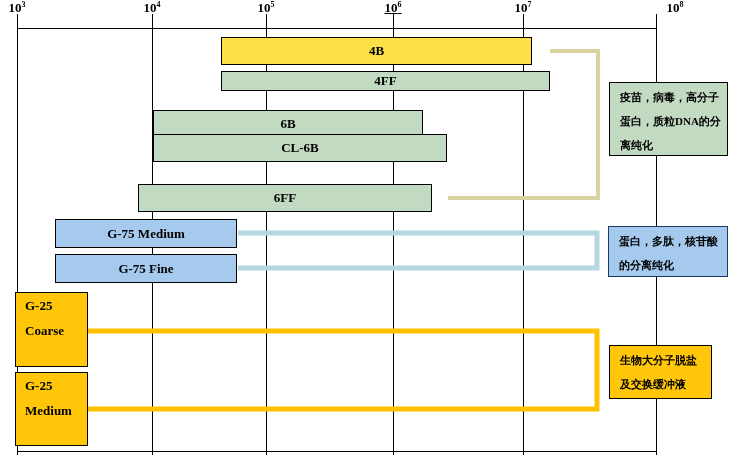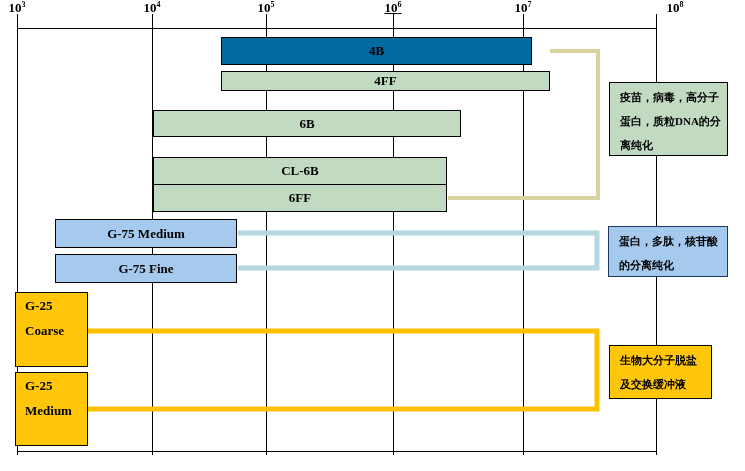--- a/index.html
+++ b/index.html
@@ -40,33 +40,33 @@
       <div class="tick" style="left: 393px; top: 14px; height: 14px;"></div>
       <div class="tick-label" style="left: 393px; top: 1px; text-decoration: underline;">10<sup>6</sup></div>
       <div class="gridline" style="left: 523px; top: 28px; height: 427px;"></div>
       <div class="tick" style="left: 523px; top: 14px; height: 14px;"></div>
       <div class="tick-label" style="left: 523px; top: 1px;">10<sup>7</sup></div>
       <div class="gridline" style="left: 656px; top: 28px; height: 427px;"></div>
       <div class="tick" style="left: 656px; top: 14px; height: 14px;"></div>
       <div class="tick-label" style="left: 656px; top: 1px; margin-left: 19px;">10<sup>8</sup></div>
     </div>
   <div id="bar-layer">
-      <div class="bar" style="left: 221px; top: 37px; width: 311px; height: 28px; background: #0369a1; border: 1px solid rgb(0, 0, 0);">
+      <div class="bar" style="left: 221px; top: 37px; width: 311px; height: 28px; background: #fde047; border: 1px solid rgb(0, 0, 0);">
         <span>4B</span>
       </div>
       <div class="bar" style="left: 221px; top: 71px; width: 329px; height: 20px; background: rgb(195, 218, 194); border: 1px solid rgb(0, 0, 0);">
         <span>4FF</span>
       </div>
-      <div class="bar" style="left: 153px; top: 110px; width: 308px; height: 27px; background: rgb(195, 218, 194); border: 1px solid rgb(0, 0, 0);">
+      <div class="bar" style="left: 153px; top: 110px; width: 270px; height: 27px; background: rgb(195, 218, 194); border: 1px solid rgb(0, 0, 0);">
         <span>6B</span>
       </div>
-      <div class="bar" style="left: 153px; top: 157px; width: 294px; height: 28px; background: rgb(195, 218, 194); border: 1px solid rgb(0, 0, 0);">
+      <div class="bar" style="left: 153px; top: 134px; width: 294px; height: 28px; background: rgb(195, 218, 194); border: 1px solid rgb(0, 0, 0);">
         <span>CL-6B</span>
       </div>
-      <div class="bar" style="left: 153px; top: 184px; width: 294px; height: 28px; background: rgb(195, 218, 194); border: 1px solid rgb(0, 0, 0);">
+      <div class="bar" style="left: 138px; top: 184px; width: 294px; height: 28px; background: rgb(195, 218, 194); border: 1px solid rgb(0, 0, 0);">
         <span>6FF</span>
       </div>
       <div class="bar" style="left: 55px; top: 219px; width: 182px; height: 29px; background: rgb(166, 201, 238); border: 1.5px solid rgb(0, 0, 0);">
         <span>G-75 Medium</span>
       </div>
       <div class="bar" style="left: 55px; top: 254px; width: 182px; height: 29px; background: rgb(166, 201, 238); border: 1.5px solid rgb(0, 0, 0);">
         <span>G-75 Fine</span>
       </div>
       <div class="bar block" style="left: 15px; top: 292px; width: 73px; height: 75px; background: rgb(255, 198, 10); border: 1.5px solid rgb(0, 0, 0);">
         <span>G-25</span>

